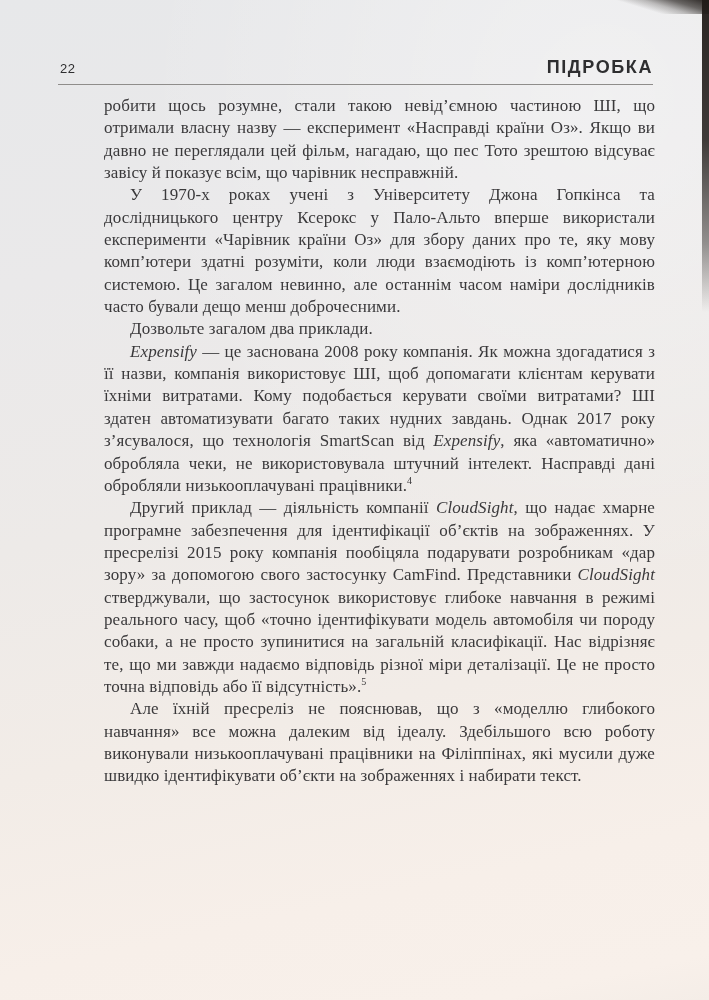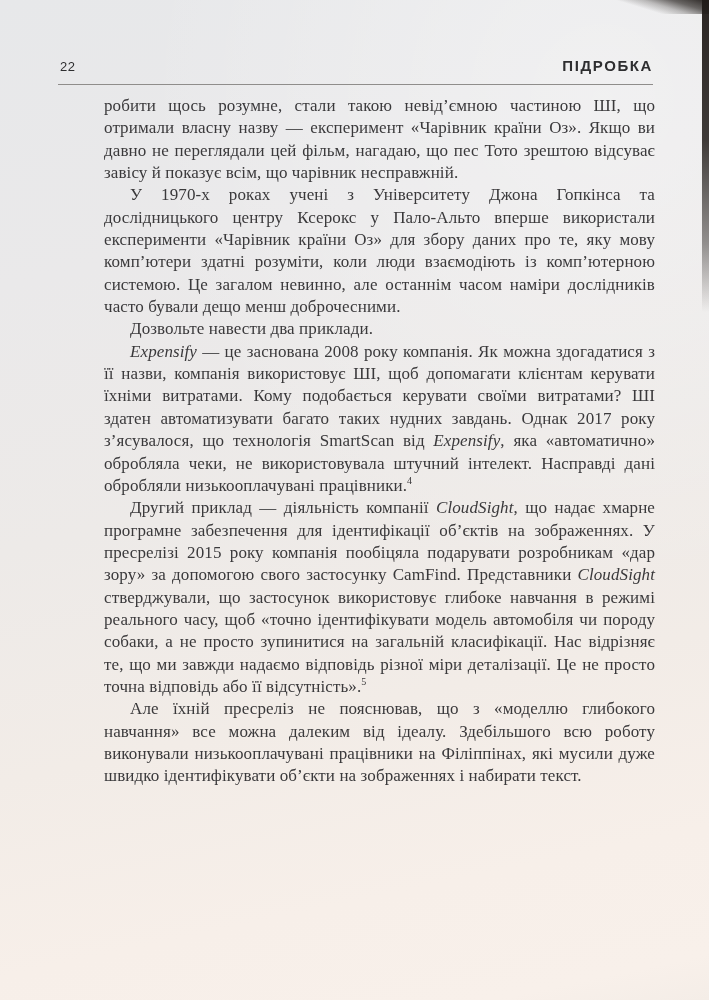--- a/index.html
+++ b/index.html
@@ -63,21 +63,21 @@
     align-items: baseline;
     font-family: "Liberation Sans", sans-serif;
     color: #2e2e30;
   }
   .page-number {
     font-size: 13px;
     letter-spacing: 0.5px;
     font-weight: 400;
   }
   .running-title {
-    font-size: 15px;
+    font-size: 18px;
     font-weight: 700;
     letter-spacing: 1.6px;
   }
   .header-rule {
     position: absolute;
     left: 58px;
     top: 84px;
     width: 595px;
     height: 1px;
     background: #8f8d8b;
@@ -116,20 +116,20 @@
   <div class="corner-shadow"></div>
   <div class="edge-shadow"></div>
 
   <header class="page-header">
     <span class="page-number">22</span>
     <span class="running-title">ПІДРОБКА</span>
   </header>
   <div class="header-rule"></div>
 
   <main class="text-column">
-      <p class=""><span>робити щось розумне, стали такою невід’ємною частиною ШІ, що отримали власну назву — експеримент «Чарівник країни Оз». Якщо ви давно не переглядали цей фільм, нагадаю, що пес Тото зрештою відсуває завісу й показує всім, що чарівник несправжній.</span></p>
+      <p class=""><span>робити щось розумне, стали такою невід’ємною частиною ШІ, що отримали власну назву — експеримент «Насправді країни Оз». Якщо ви давно не переглядали цей фільм, нагадаю, що пес Тото зрештою відсуває завісу й показує всім, що чарівник несправжній.</span></p>
       <p class="indent"><span>У 1970-х роках учені з Університету Джона Гопкінса та дослідницького центру Ксерокс у Пало-Альто вперше використали експерименти «Чарівник країни Оз» для збору даних про те, яку мову комп’ютери здатні розуміти, коли люди взаємодіють із комп’ютерною системою. Це загалом невинно, але останнім часом наміри дослідників часто бували дещо менш доброчесними.</span></p>
-      <p class="indent"><span>Дозвольте навести два приклади.</span></p>
+      <p class="indent"><span>Дозвольте загалом два приклади.</span></p>
       <p class="indent"><i>Expensify</i><span> — це заснована 2008 року компанія. Як можна здогадатися з її назви, компанія використовує ШІ, щоб допомагати клієнтам керувати їхніми витратами. Кому подобається керувати своїми витратами? ШІ здатен автоматизувати багато таких нудних завдань. Однак 2017 року з’ясувалося, що технологія SmartScan від </span><i>Expensify</i><span>, яка «автоматично» обробляла чеки, не використовувала штучний інтелект. Насправді дані обробляли низькооплачувані працівники.</span><sup>4</sup></p>
       <p class="indent"><span>Другий приклад — діяльність компанії </span><i>CloudSight</i><span>, що надає хмарне програмне забезпечення для ідентифікації об’єктів на зображеннях. У пресрелізі 2015 року компанія пообіцяла подарувати розробникам «дар зору» за допомогою свого застосунку CamFind. Представники </span><i>CloudSight</i><span> стверджували, що застосунок використовує глибоке навчання в режимі реального часу, щоб «точно ідентифікувати модель автомобіля чи породу собаки, а не просто зупинитися на загальній класифікації. Нас відрізняє те, що ми завжди надаємо відповідь різної міри деталізації. Це не просто точна відповідь або її відсутність».</span><sup>5</sup></p>
       <p class="indent"><span>Але їхній пресреліз не пояснював, що з «моделлю глибокого навчання» все можна далеким від ідеалу. Здебільшого всю роботу виконували низькооплачувані працівники на Філіппінах, які мусили дуже швидко ідентифікувати об’єкти на зображеннях і набирати текст.</span></p>
     </main>
 </div>
 
 </body></html>

